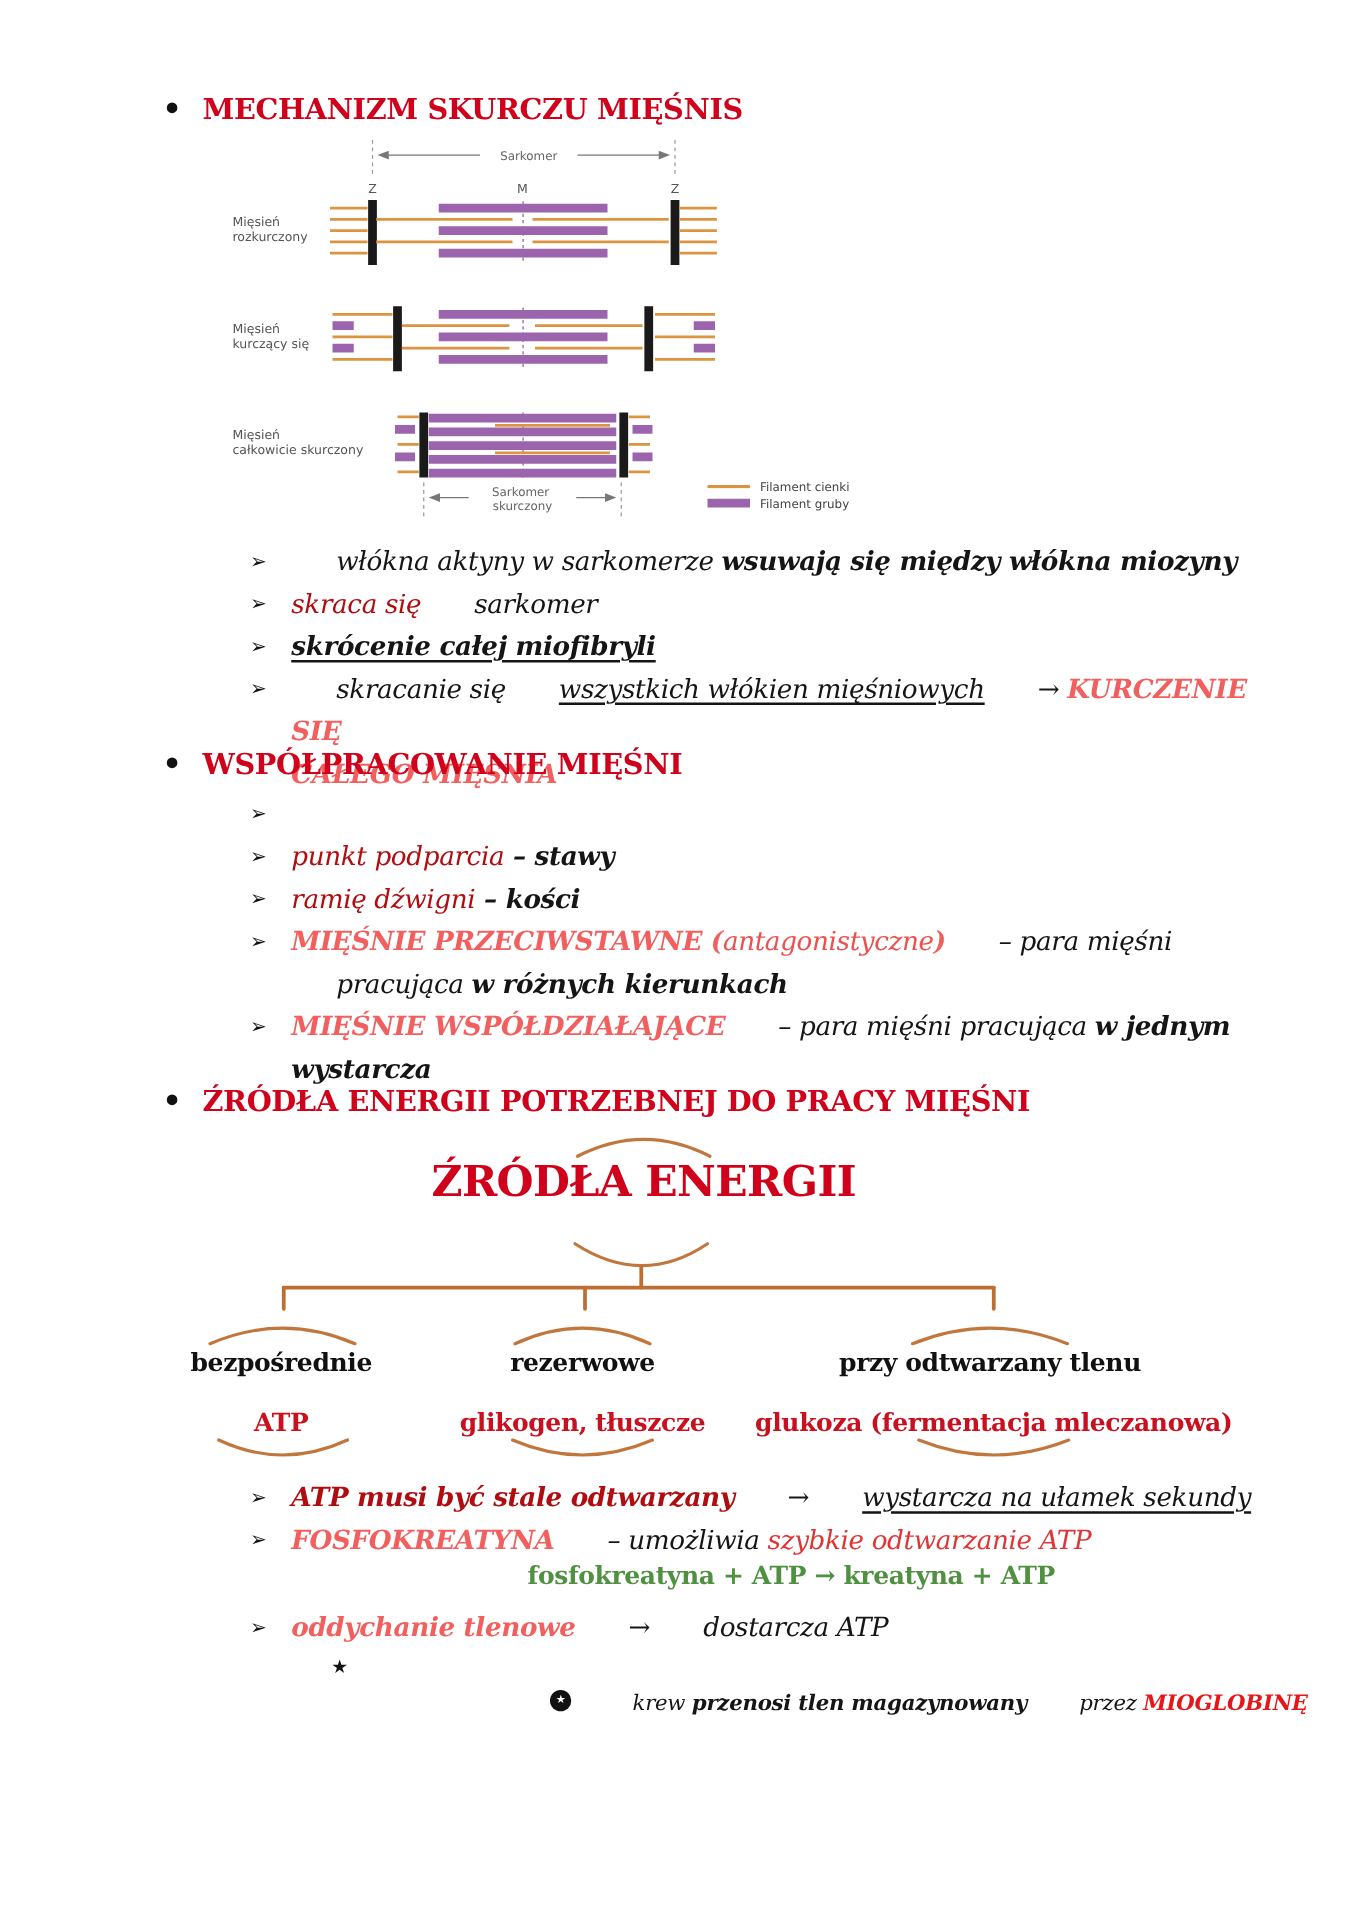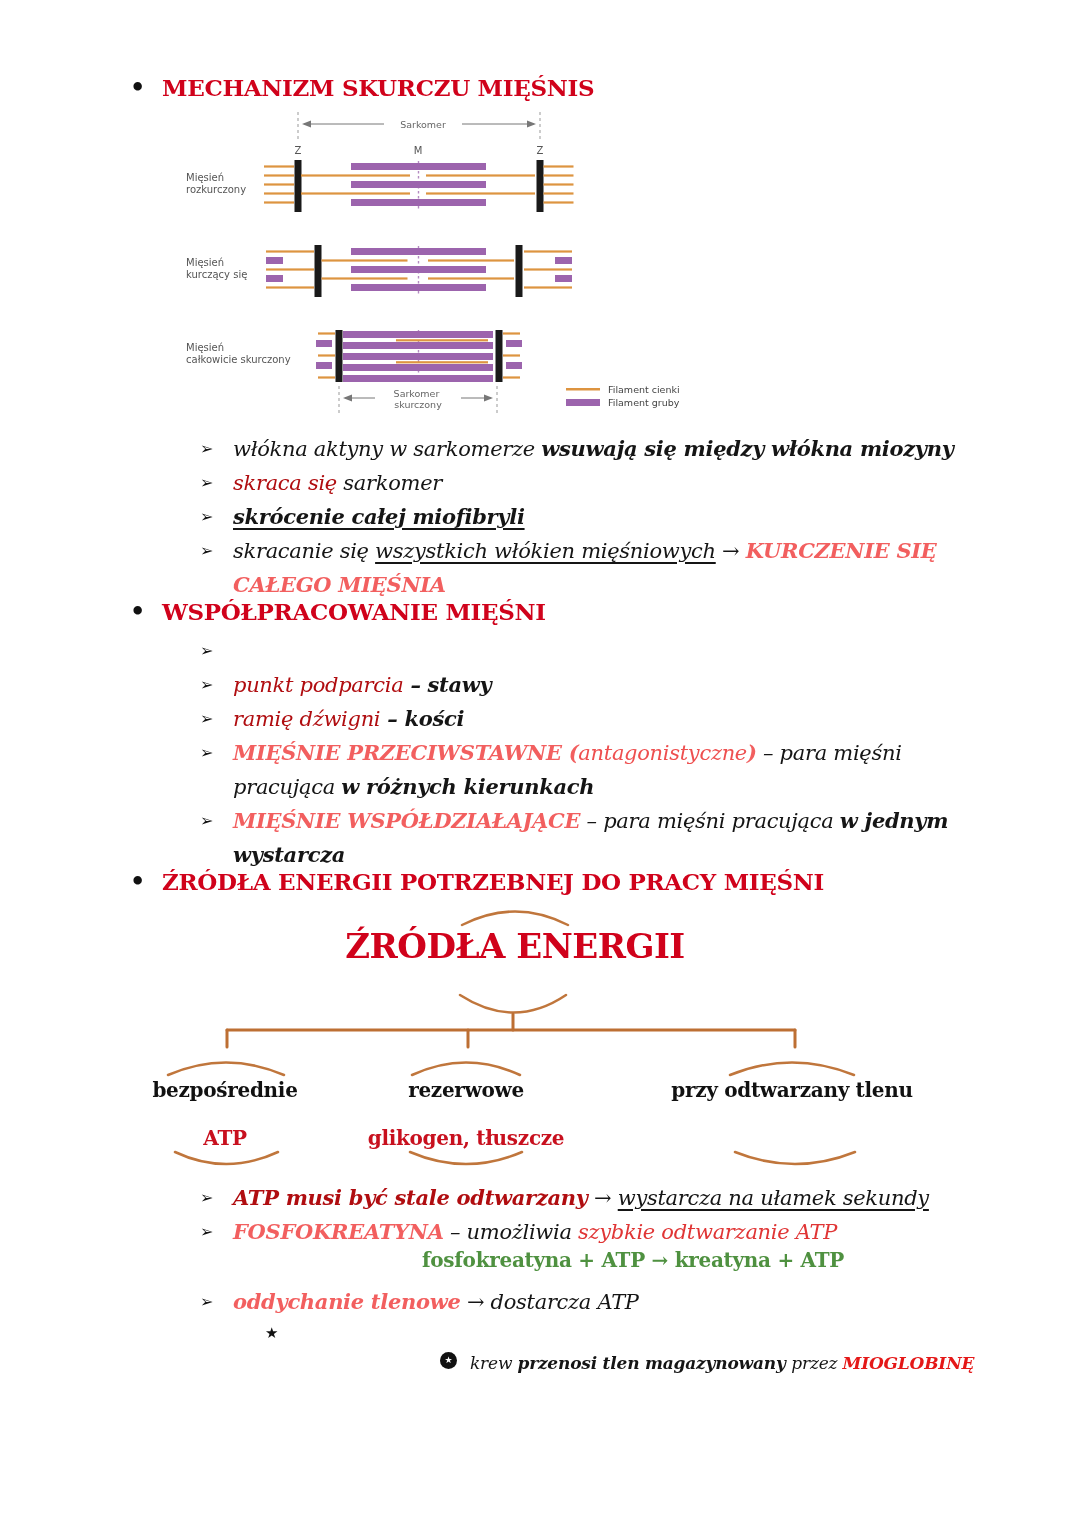--- a/index.html
+++ b/index.html
@@ -10,21 +10,21 @@
   .h1{position:absolute;font-weight:bold;font-size:23px;color:#d0021b;white-space:nowrap;letter-spacing:-0.3px;}
   .h1 .dot{position:absolute;left:-32px;top:-2px;color:#111;font-size:24px;font-weight:bold;}
 
   
   .li{position:absolute;font-size:21px;line-height:34px;width:810px;letter-spacing:-0.3px;}
   .li .marker{position:absolute;left:-33px;top:0;font-size:16px;line-height:34px;color:#111;
               font-family:"DejaVu Sans","Liberation Sans",sans-serif;}
 
   
   .run{white-space:pre-wrap;}
-  .it  {font-style:italic;color:#151515;}
+  .it  {font-style:italic;color:#151515;margin-left:36px;}
   .itb {font-style:italic;font-weight:bold;color:#151515;}
   .dr  {font-style:italic;color:#b00d10;}
   .drb {font-style:italic;font-weight:bold;color:#b00d10;}
   .sal {font-style:italic;font-weight:bold;color:#f25f5f;}
   .salr{font-style:italic;color:#ee4f4f;}
   .redi{font-style:italic;color:#e03535;}
   .u   {text-decoration:underline;text-decoration-thickness:2px;text-underline-offset:4px;}
   .bk  {font-weight:bold;color:#151515;}
   .salp{color:#f25f5f;}
   .bri {font-style:italic;font-weight:bold;color:#e41818;}
@@ -249,20 +249,21 @@
   </svg>
 
   <div class="tree-title">ŹRÓDŁA ENERGII</div>
 
   <div class="branch" style="left:105px;width:240px;">bezpośrednie</div>
   <div class="branch" style="left:346px;width:240px;">rezerwowe</div>
   <div class="branch" style="left:612px;width:360px;">przy odtwarzany tlenu</div>
 
   <div class="branch-sub" style="left:105px;width:240px;">ATP</div>
   <div class="branch-sub" style="left:346px;width:240px;">glikogen, tłuszcze</div>
+  <div class="branch-sub" style="left:600px;width:390px;">glukoza (fermentacja mleczanowa)</div>
 
   <div class="li" style="left:233px;top:1181px;">
     <span class="marker">➢</span>
     <span><span class="run drb">ATP musi być stale odtwarzany</span><span class="run it"> → </span><span class="run it u">wystarcza na ułamek sekundy</span></span>
   </div>
   <div class="li" style="left:233px;top:1215px;">
     <span class="marker">➢</span>
     <span><span class="run sal">FOSFOKREATYNA</span><span class="run it"> – umożliwia </span><span class="run redi">szybkie odtwarzanie ATP</span></span>
   </div>
 

